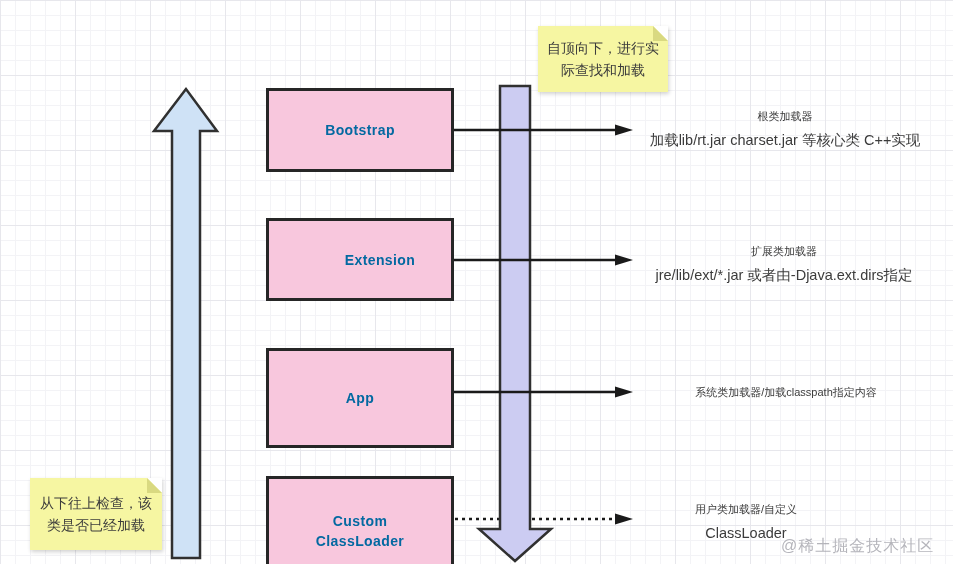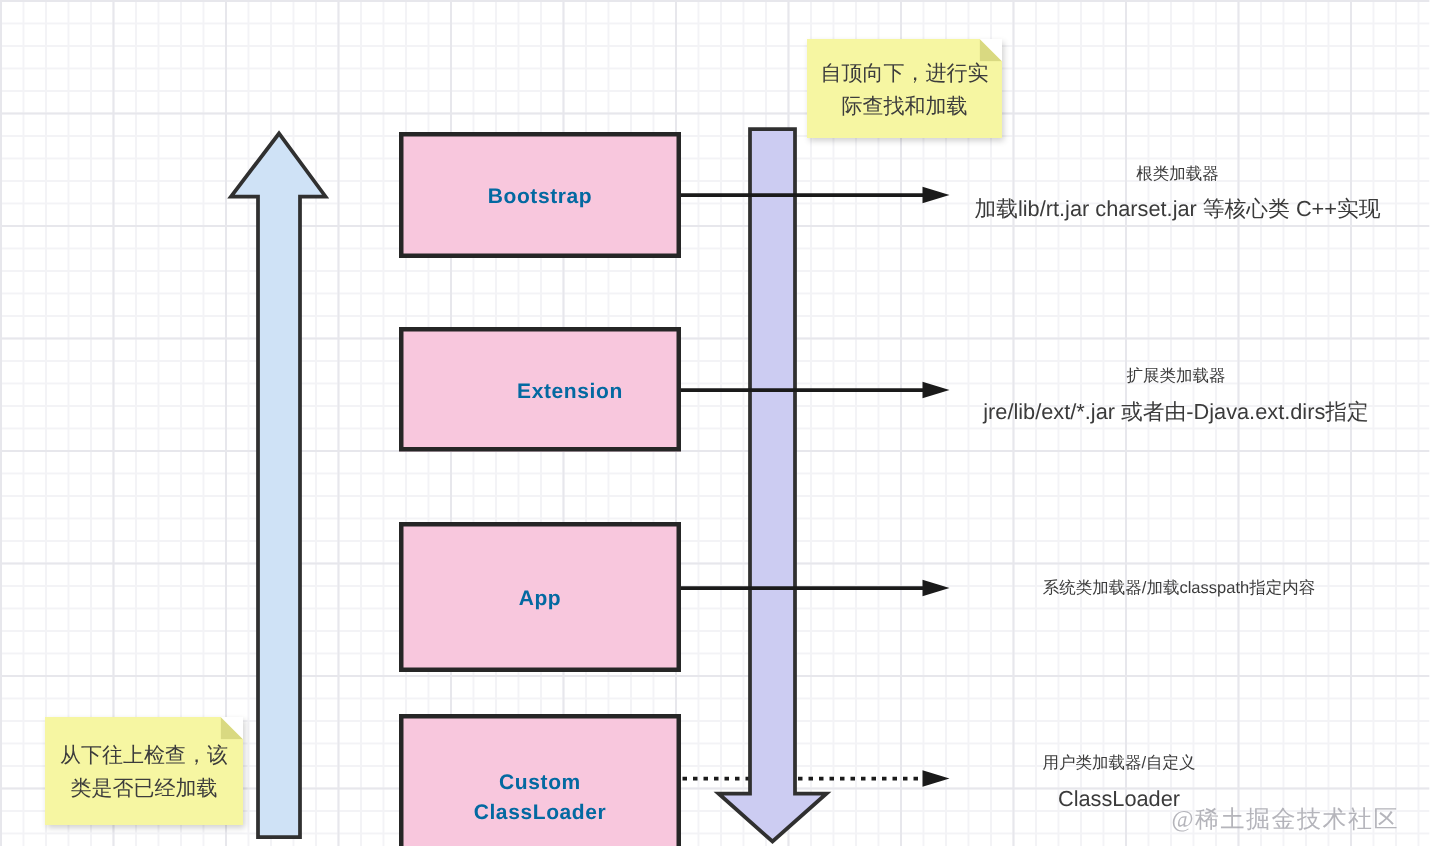--- a/index.html
+++ b/index.html
@@ -48,21 +48,21 @@
     white-space:pre-line;padding:0 4px;
   }
   .fold-white{position:absolute;top:0;right:0;width:15px;height:15px;background:#ffffff;
     clip-path:polygon(0 0,100% 0,100% 100%);}
   .fold-dark{position:absolute;top:0;right:0;width:15px;height:15px;background:#d9d981;
     clip-path:polygon(0 0,100% 100%,0 100%);}
 
   .watermark{
     position:absolute;left:781px;top:536px;font-size:16px;color:#a3a3ab;
     opacity:.8;letter-spacing:1px;white-space:nowrap;
-    font-family:Liberation Serif, serif;
+    font-family:Liberation Sans, sans-serif;
     text-align:right;
   }
 </style>
 </head>
 <body>
 
 <div class="canvas">
 
   <svg class="layer" viewBox="0 0 953 564">
 

